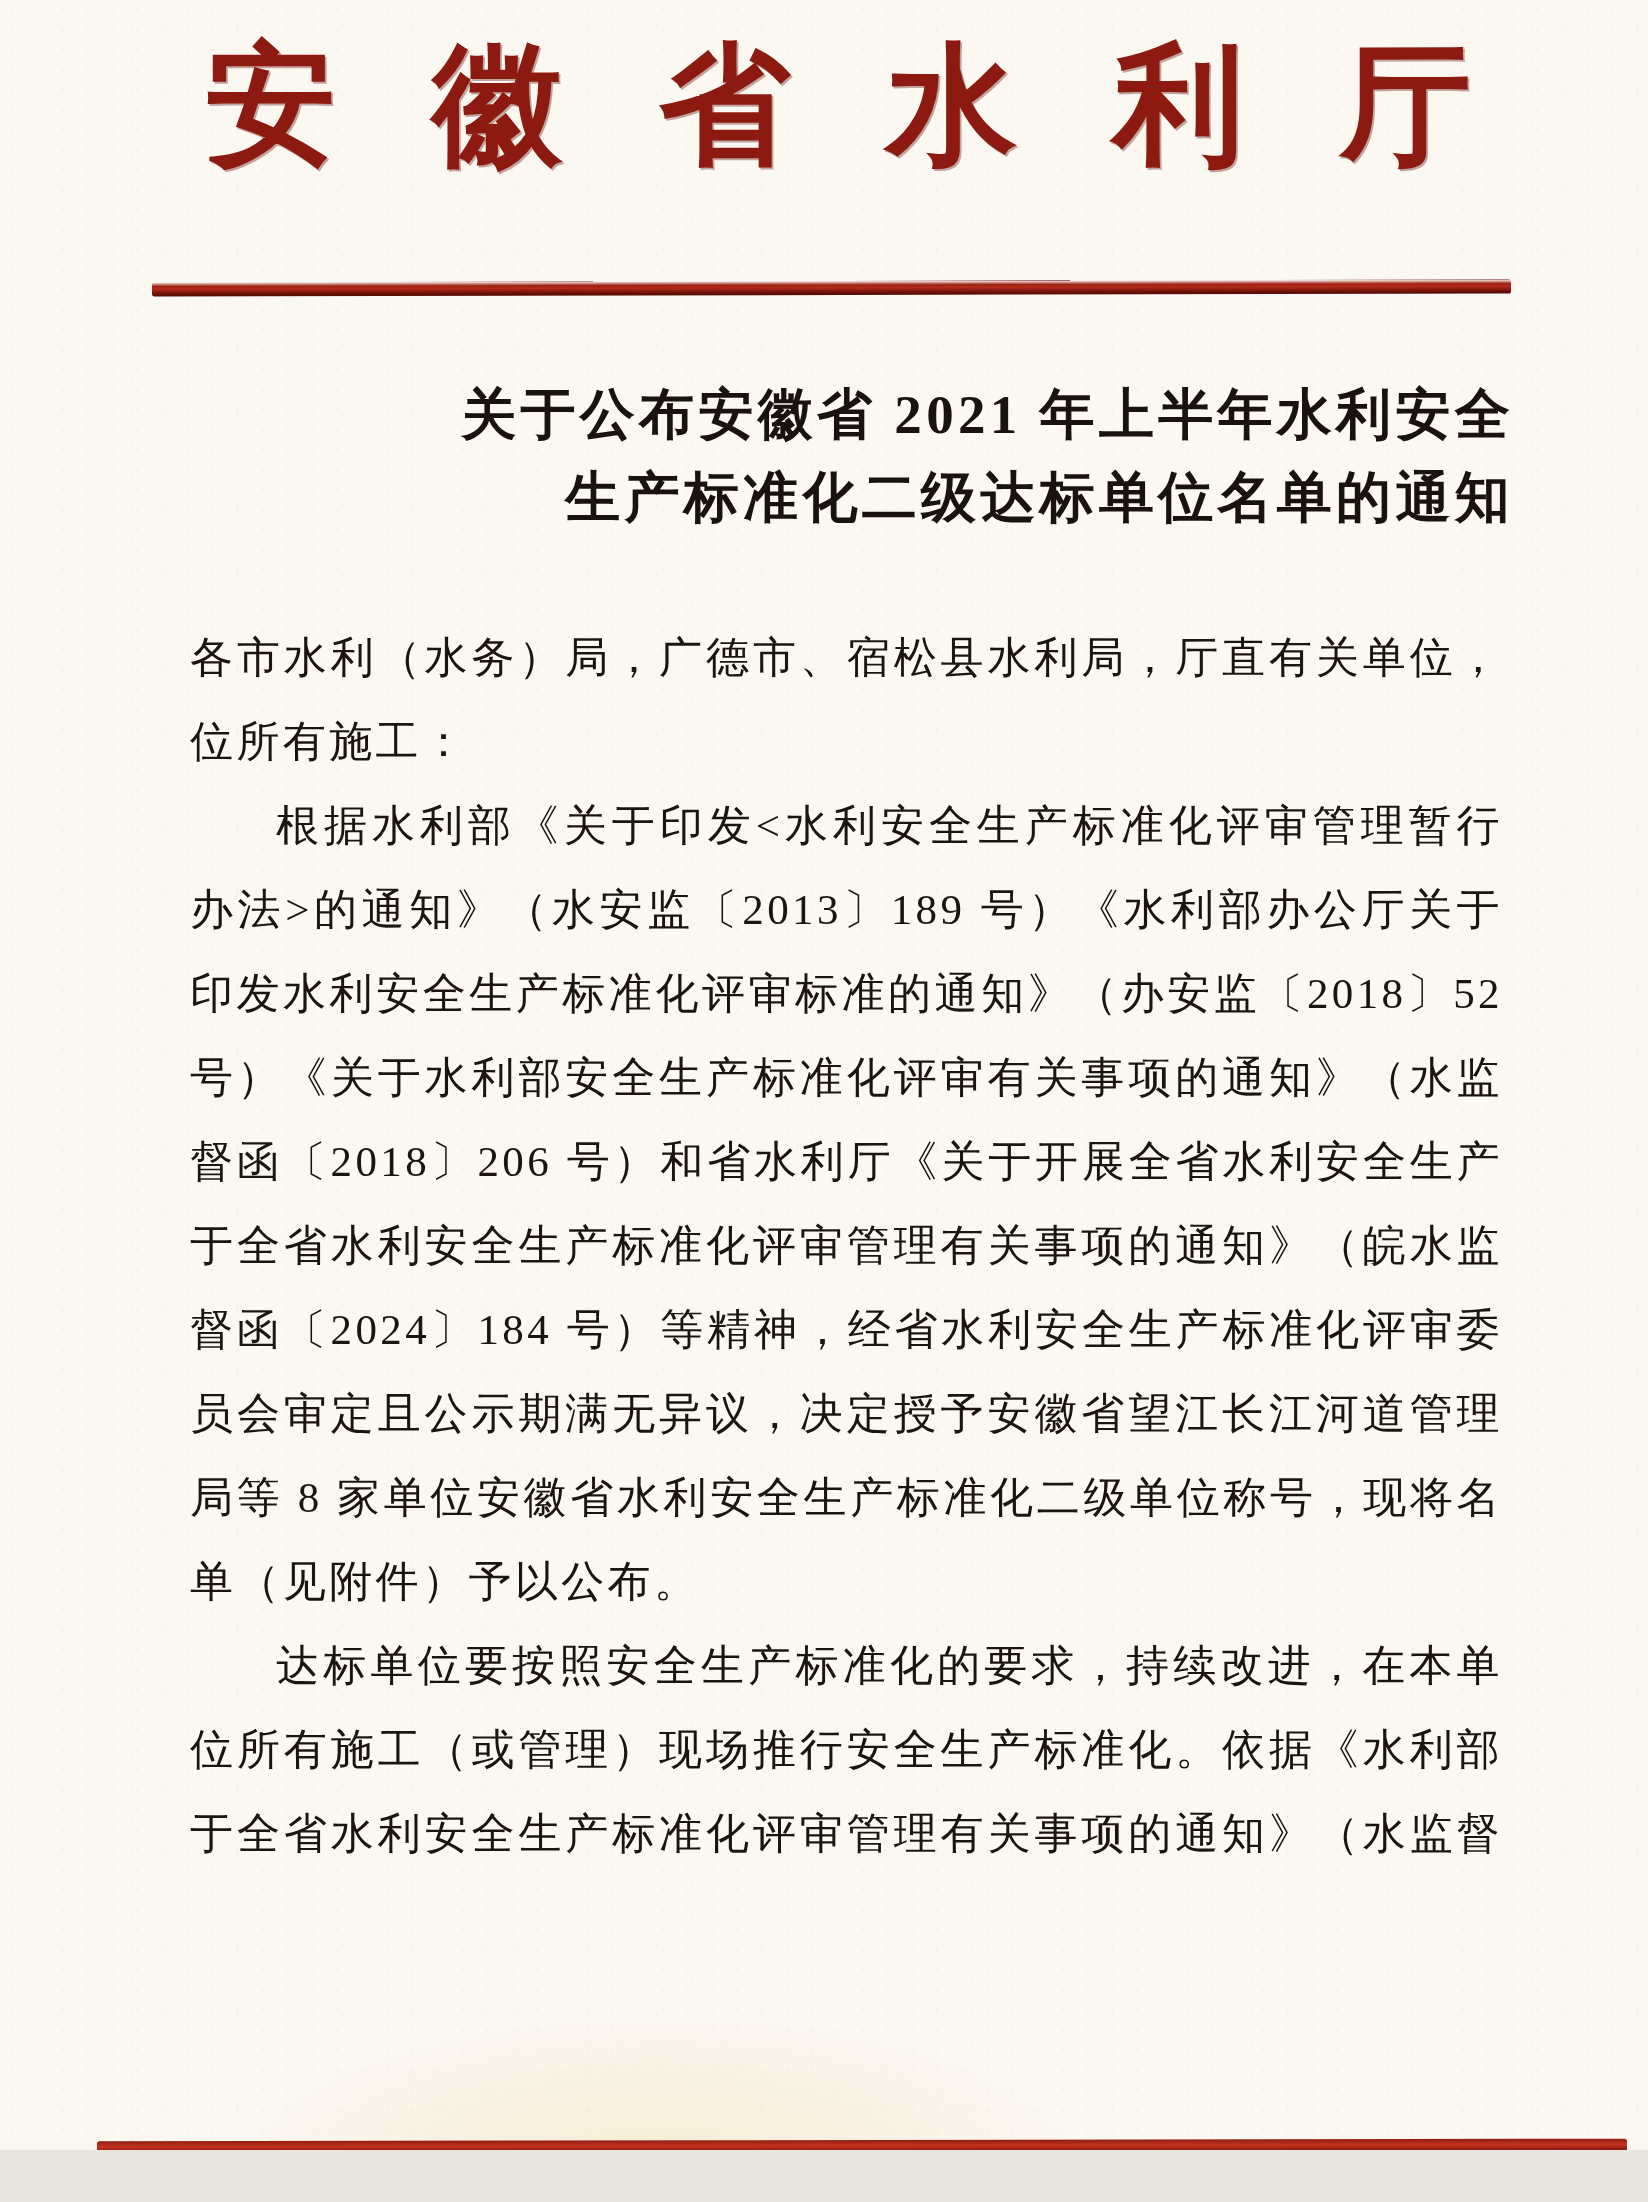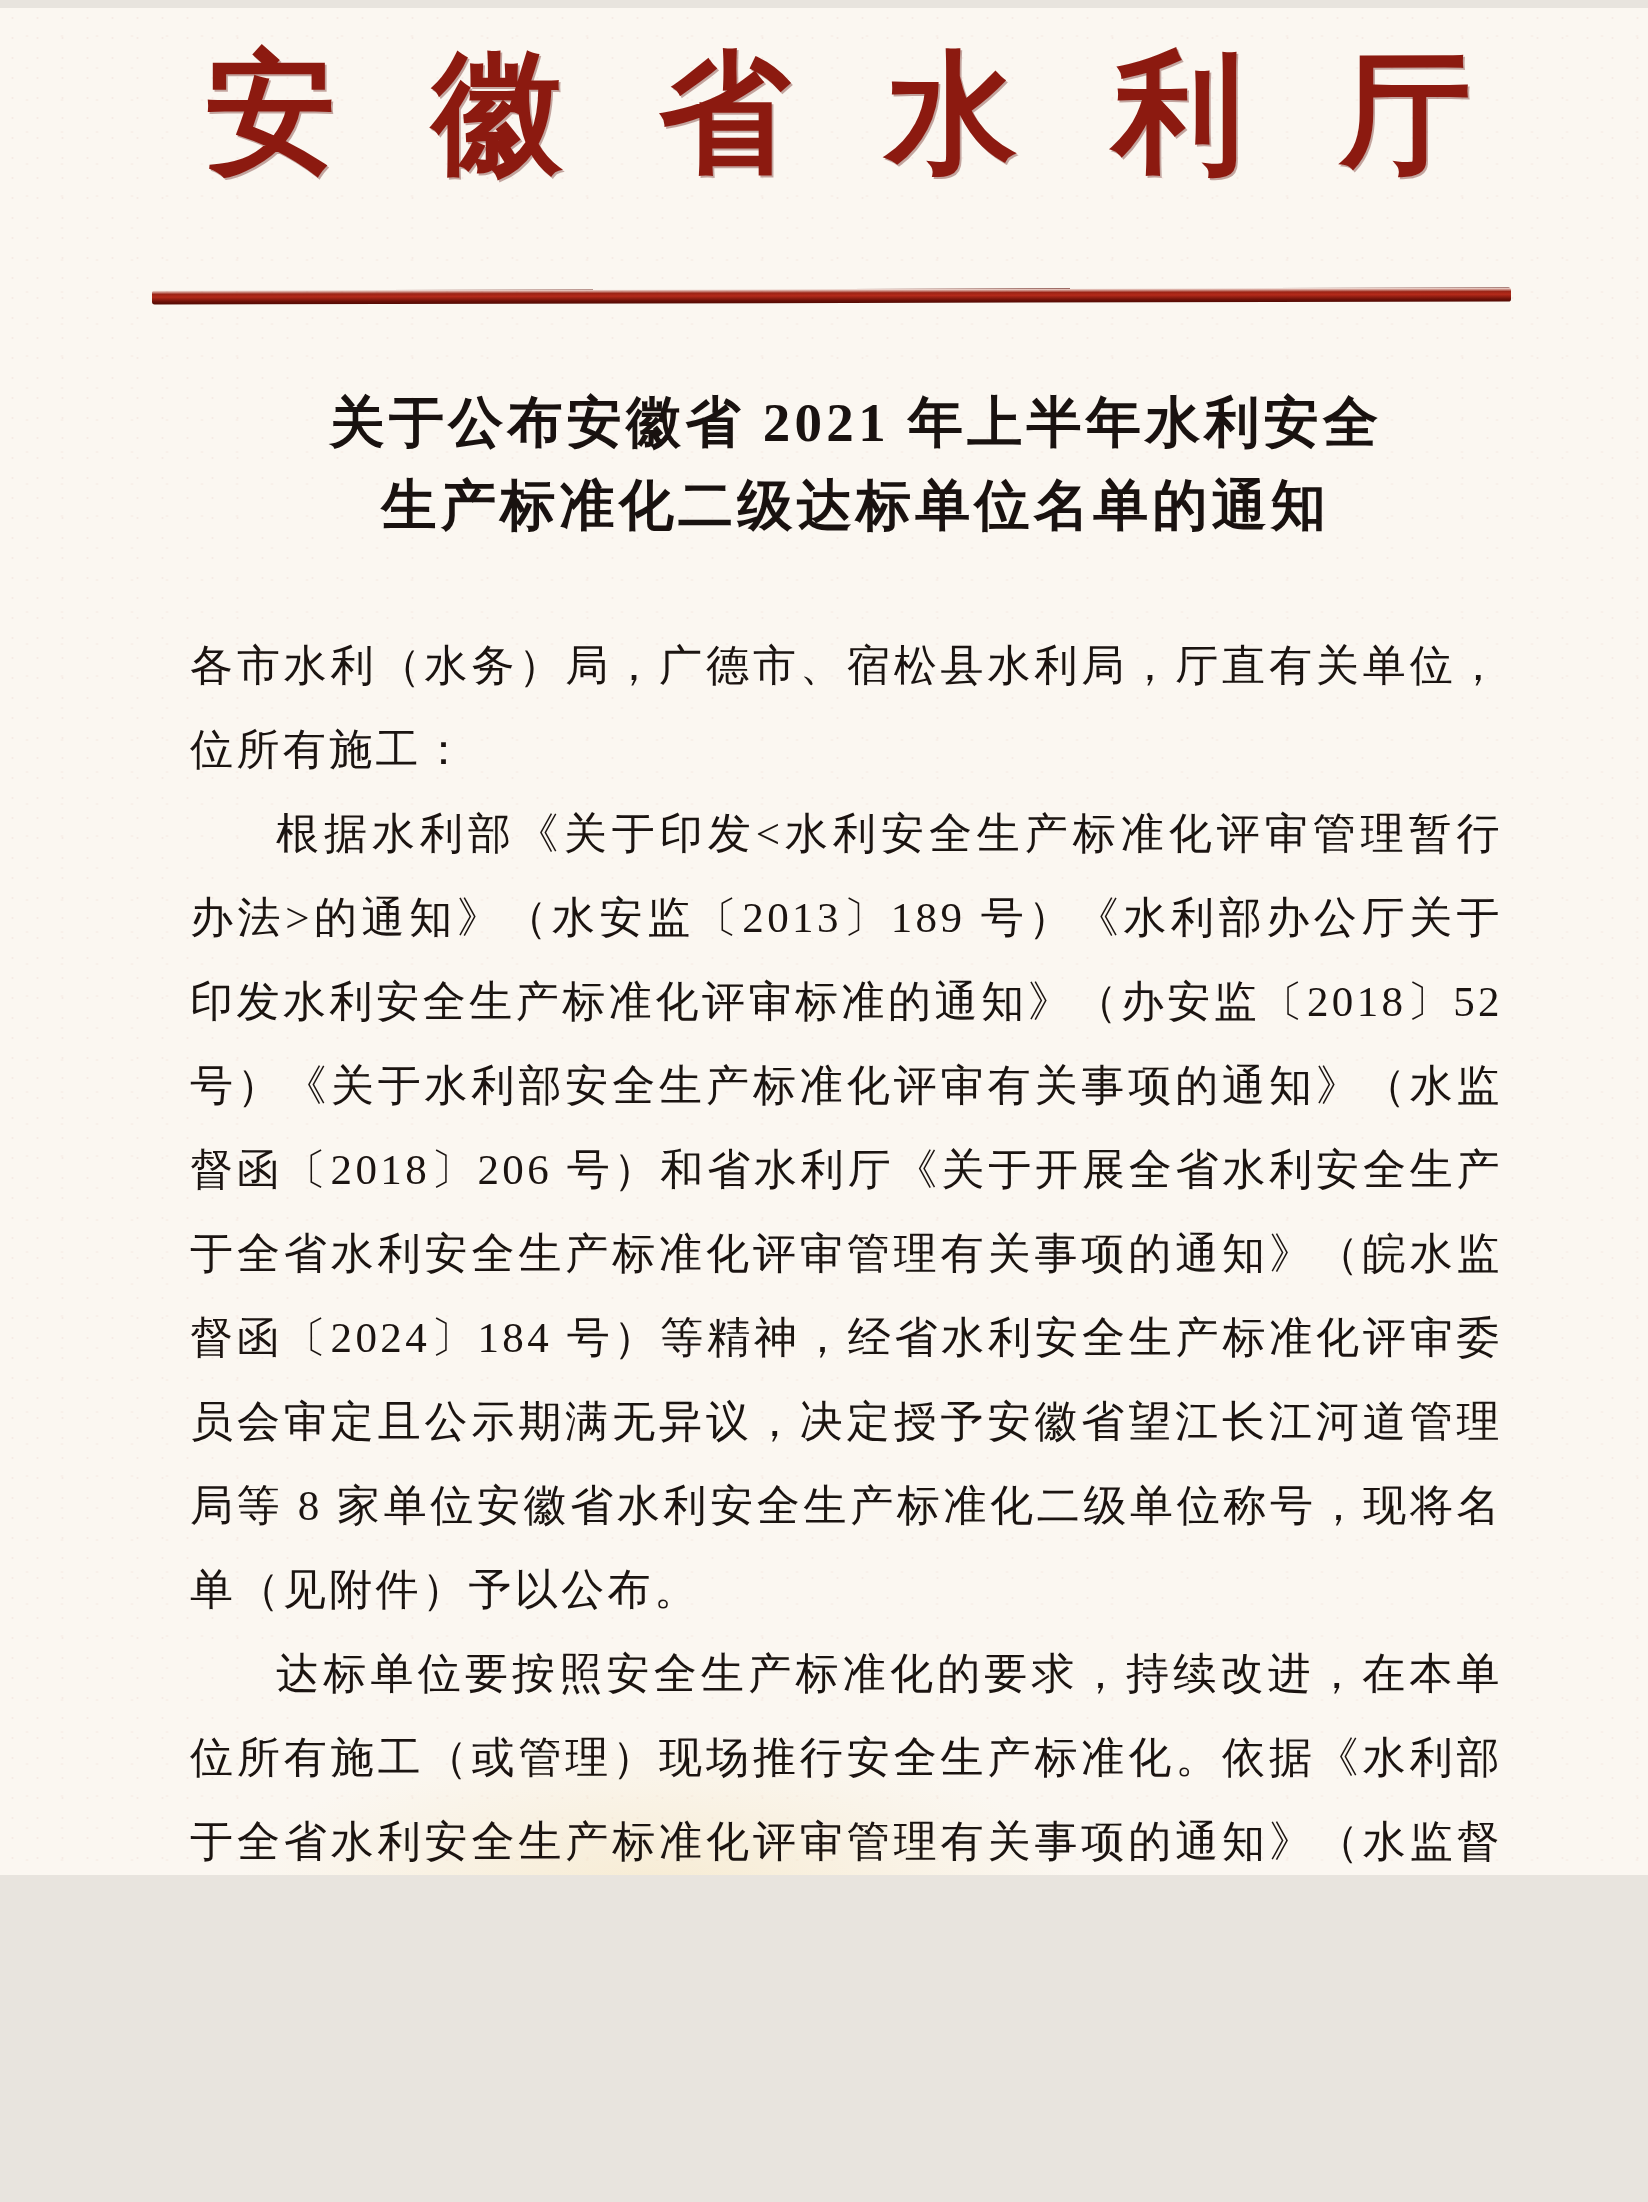--- a/index.html
+++ b/index.html
@@ -1,19 +1,19 @@
 <!DOCTYPE html>
 <html style="font-size:13.8px"><head>
 <meta charset="utf-8">
 <style>
   html,body{margin:0;padding:0;background:#e8e4de;}
   .page{
     position:relative;
-    width:1648px;height:1867px;
-    margin:8px auto;
+    width:1648px;height:2150px;
+    margin:0 auto;
     background-color:#fbf7f1;
     background-image:
       radial-gradient(ellipse 602px 224px at 40% 101%, rgba(243,226,186,0.55), rgba(243,226,186,0) 70%),
       radial-gradient(rgba(208,130,118,0.10) 0.9px, rgba(0,0,0,0) 1.4px),
       radial-gradient(rgba(190,110,100,0.07) 0.9px, rgba(0,0,0,0) 1.4px);
     background-size:auto, 25px 20px, 35px 32px;
     background-position:0 0, 0 0, 9.5px 12px;
     overflow:hidden;
     font-family:"Liberation Serif","DejaVu Serif",serif;
   }
@@ -39,21 +39,21 @@
   }
   .rule-bottom{
     left:97px;top:2140px;width:1530px;height:14.6px;
     background:linear-gradient(180deg,#8f1d10 0%,#c23321 38%,#a02315 60%,#5e0d06 100%);
     transform:rotate(-0.1deg);
   }
   
   .doc-title{
     position:absolute;
     left:198px;top:373px;width:1316px;
-    text-align:center;
+    text-align:right;
     color:#191210;
     font-weight:bold;
     font-size:55px;
     line-height:83px;
     letter-spacing:4.3px;
     white-space:nowrap;
   }
   
   .body-text{
     position:absolute;

